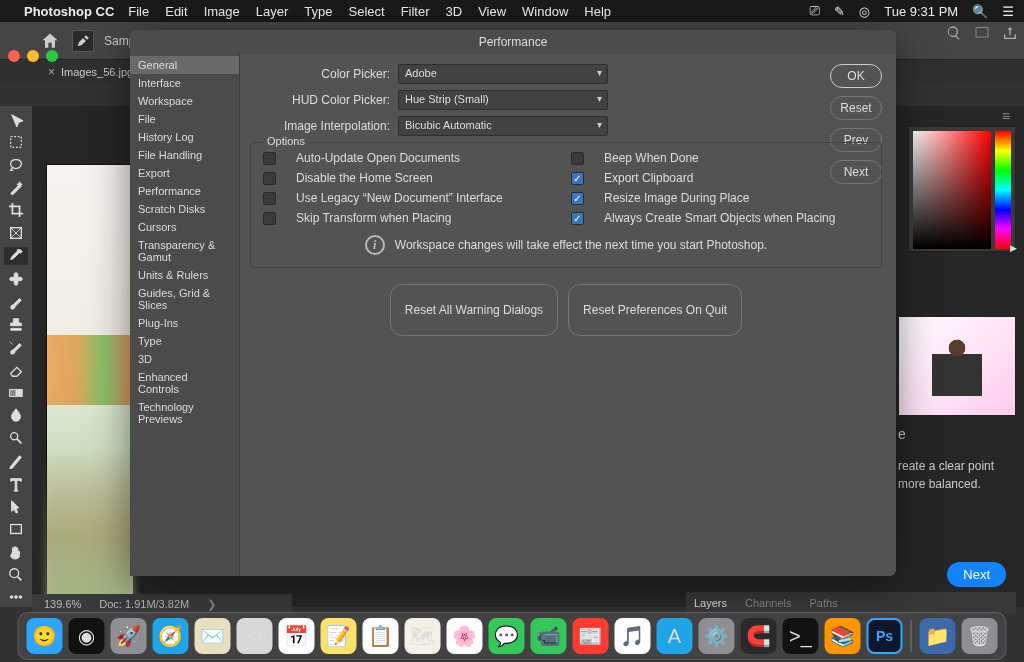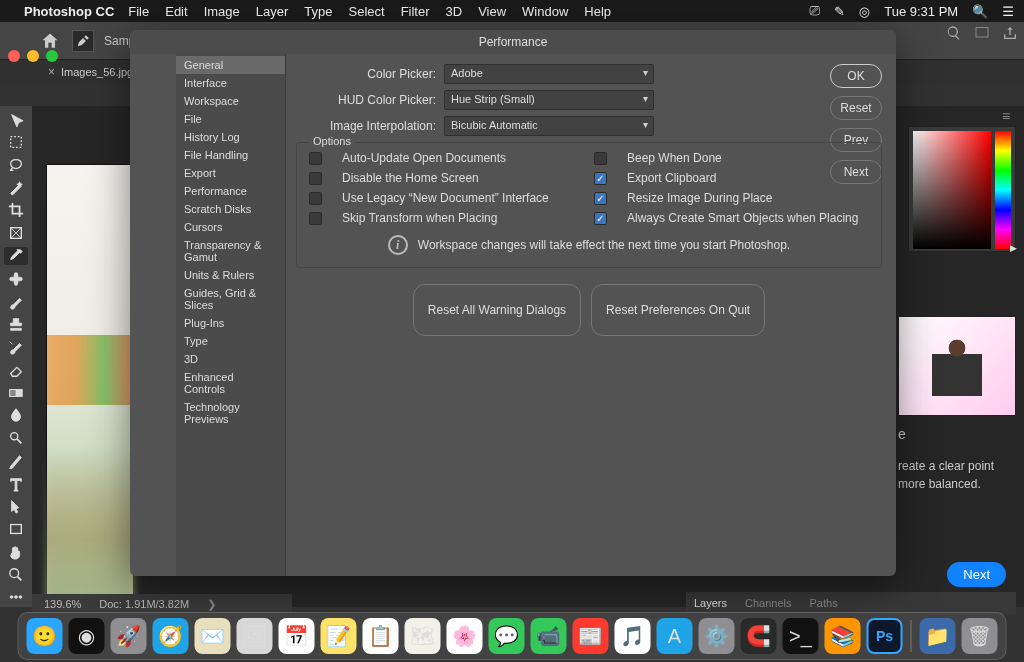--- a/index.html
+++ b/index.html
@@ -59,21 +59,21 @@
 .layers-tabs .act{color:#ddd;}
 
 
 .dock{position:absolute;bottom:2px;left:50%;transform:translateX(-50%);height:48px;background:rgba(80,80,80,.55);border-radius:10px;display:flex;align-items:center;padding:0 8px;gap:6px;border:1px solid rgba(255,255,255,.15);}
 .dock-item{width:36px;height:36px;border-radius:8px;display:flex;align-items:center;justify-content:center;font-size:20px;}
 .dock-sep{width:1px;height:32px;background:rgba(255,255,255,.3);margin:0 2px;}
 
 
 .prefs{position:absolute;top:30px;left:130px;width:766px;height:546px;background:#535353;border-radius:6px;box-shadow:0 10px 40px rgba(0,0,0,.5);display:flex;flex-direction:column;}
 .prefs-title{height:24px;display:flex;align-items:center;justify-content:center;font-size:12px;color:#ddd;background:#4c4c4c;border-radius:6px 6px 0 0;}
-.prefs-body{flex:1;display:flex;margin-left:46px;}
+.prefs-body{flex:1;display:flex;}
 .prefs-side{width:110px;background:#4b4b4b;border-right:1px solid #3a3a3a;padding-top:2px;}
 .side-item{padding:3px 8px;font-size:11px;color:#ddd;cursor:default;}
 .side-item.sel{background:#6a6a6a;}
 .prefs-main{flex:1;padding:10px 14px 10px 10px;position:relative;}
 .field-row{display:flex;align-items:center;margin-bottom:6px;}
 .field-label{width:140px;text-align:right;margin-right:8px;font-size:12px;color:#ddd;}
 .field-select{flex:0 0 210px;height:20px;background:#424242;border:1px solid #2f2f2f;color:#ddd;font-size:11px;padding:2px 18px 2px 6px;position:relative;border-radius:2px;}
 .field-select:after{content:"▾";position:absolute;right:5px;top:2px;color:#ccc;font-size:10px;}
 .options-group{border:1px solid #444;border-radius:4px;margin-top:6px;padding:8px 12px 12px;position:relative;}
 .options-legend{position:absolute;top:-8px;left:12px;background:#535353;padding:0 4px;font-size:11px;color:#ddd;}

